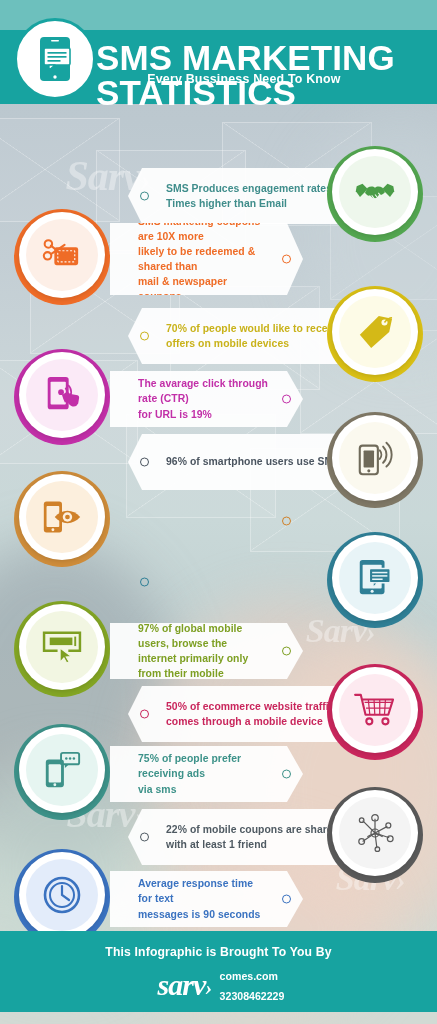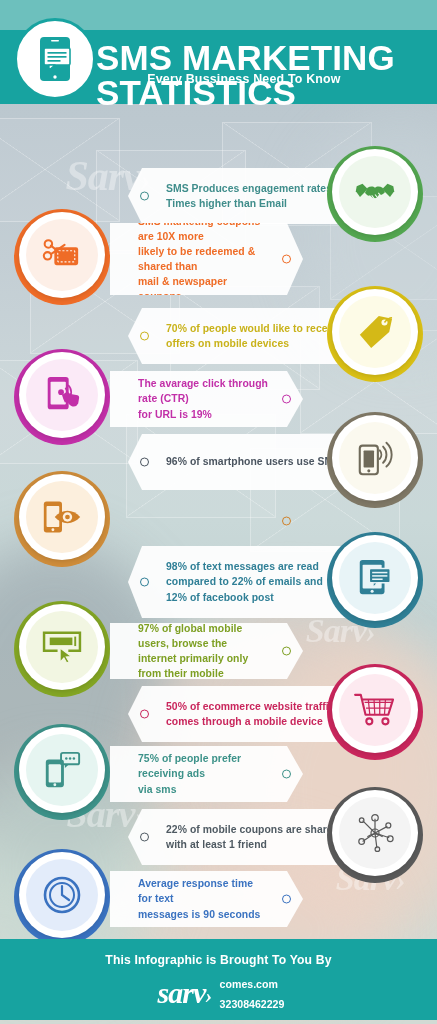--- a/index.html
+++ b/index.html
@@ -117,21 +117,21 @@
   .bullet{
     position:absolute; width:9px; height:9px; border-radius:50%;
     border:1.6px solid currentColor; background:transparent; z-index:6;
     top:50%; transform:translateY(-50%);
   }
   .row.right .bullet{ left:140px; }
   .row.left  .bullet{ right:146px; }
 
   
   .footer{
-    position:absolute; left:0; bottom:4px; width:437px; height:81px;
+    position:absolute; left:0; bottom:12px; width:437px; height:81px;
     background:#17a3a0; z-index:6; text-align:center;
   }
   .footer-title{
     color:#ffffff; font-size:12.2px; font-weight:700; padding-top:14px; letter-spacing:.15px;
   }
   .footer-brand-row{
     margin-top:6px; display:flex; align-items:center; justify-content:center; gap:8px;
   }
   .sarv-logo{
     color:#ffffff; font-family:"Liberation Serif", serif; font-style:italic;
@@ -338,25 +338,20 @@
               <circle cx="28" cy="19" r="5.2" fill="#fcefdd"></circle>
               <circle cx="28" cy="19" r="2.6" fill="#d08129"></circle>
             </svg>
           </span>
         </div>
       </div>
     </div>
   </div>
 
   <div class="row right" style="top:528px;">
-    <div class="banner h3">
-      <div class="banner-text" style="color:#2f7f96;">98% of text messages are read
-compared to 22% of emails and
-12% of facebook post</div>
-    </div>
     <span class="bullet" style="color:#2f7f96;"></span>
     <div class="medallion">
       <div class="ring" style="background:#2f7f96;"></div>
       <div class="inner">
         <div class="disc" style="background:#e8f4f7;">
           <span>
             <svg width="36" height="40" viewBox="0 0 36 42">
               <rect x="2" y="2" width="26" height="36" rx="3" fill="#2f7f96"></rect>
               <rect x="5" y="7" width="20" height="25" rx="1" fill="#e8f4f7"></rect>
               <circle cx="15" cy="35" r="1.6" fill="#e8f4f7"></circle>

